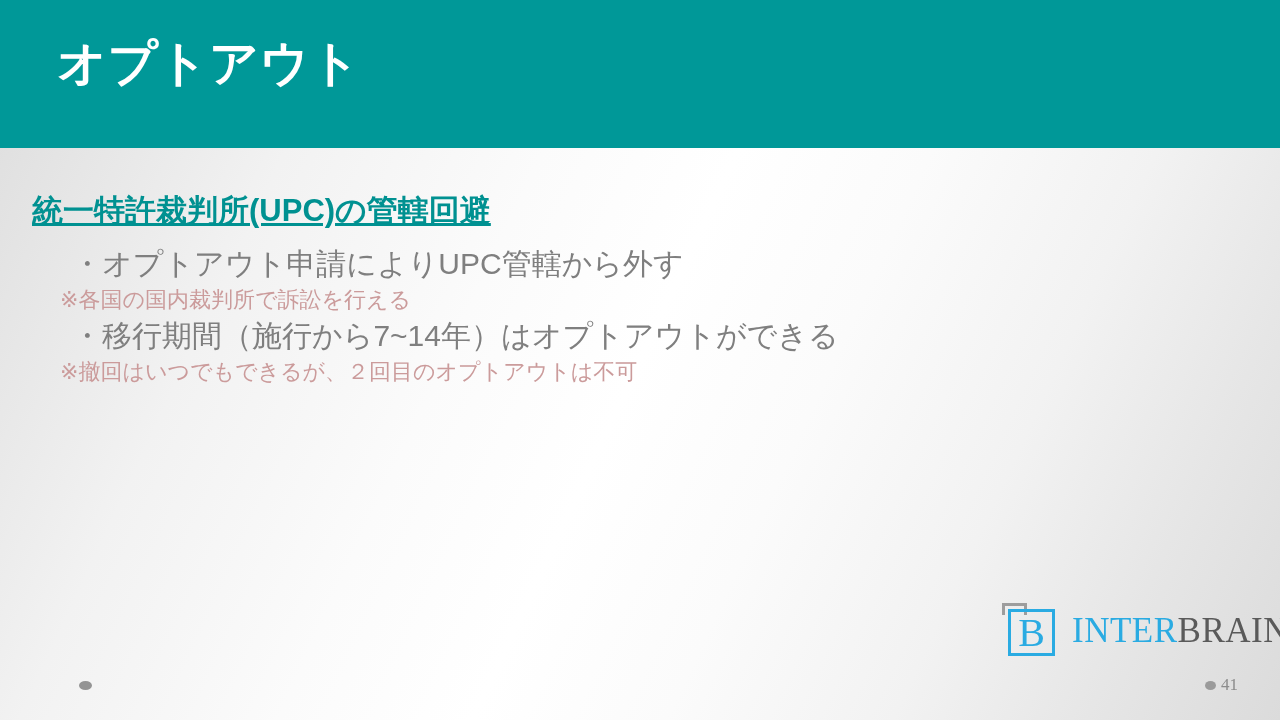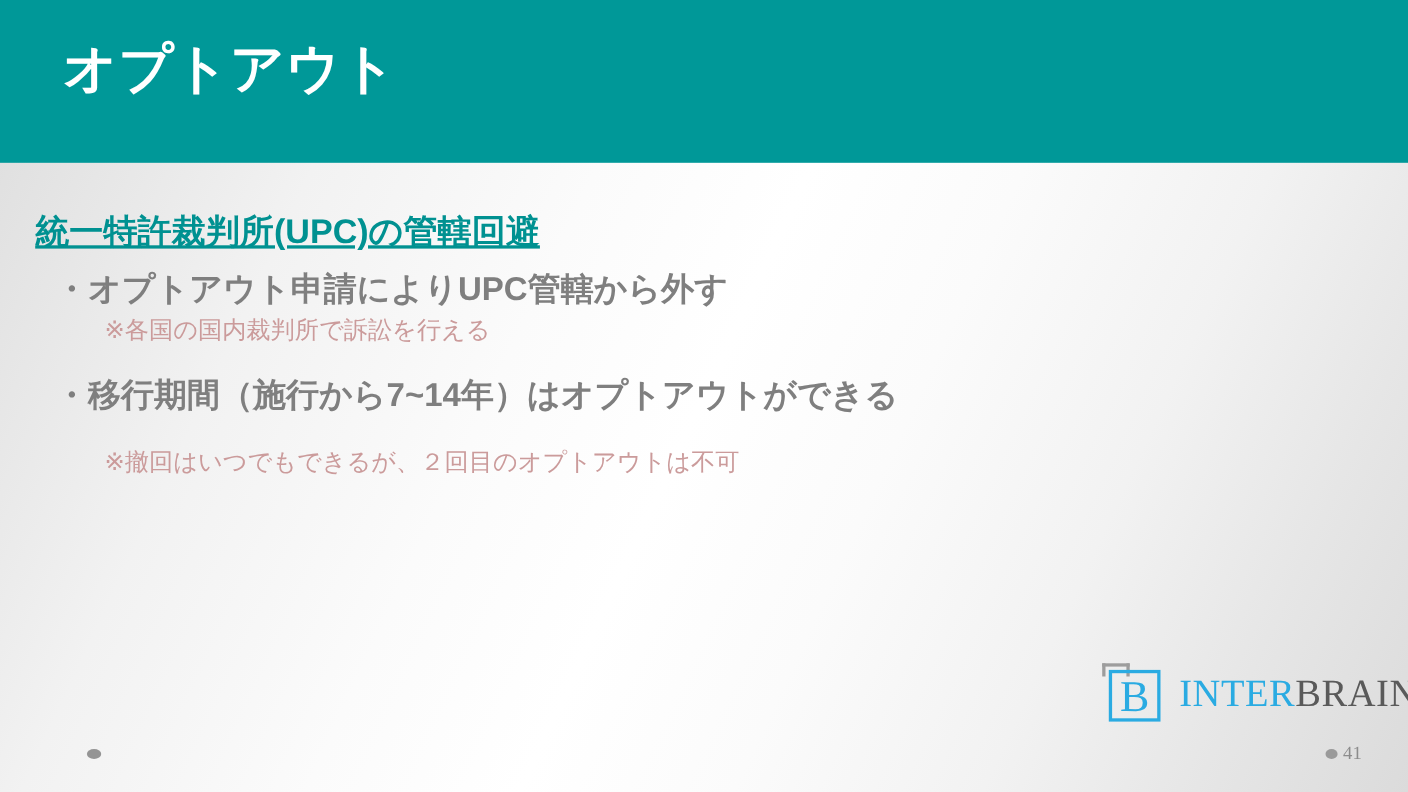--- a/index.html
+++ b/index.html
@@ -81,36 +81,35 @@
     position: absolute;
     left: 0;
     top: 95px;
     width: 1280px;
   }
 
   .bullet-block {
     position: relative;
   }
   .bullet-block.gap-top {
-    margin-top: 24px;
   }
 
   .bullet-line {
     margin: 0;
-    padding-left: 50px;
+    padding-left: 72px;
     font-size: 30px;
     line-height: 42px;
     color: #7f7f7f;
-    font-weight: bold;
+    font-weight: normal;
     white-space: nowrap;
   }
 
   .note-line {
     margin: 0;
-    padding-left: 95px;
+    padding-left: 60px;
     font-size: 22px;
     line-height: 30px;
     color: #cb9b9b;
     font-weight: normal;
     white-space: nowrap;
   }
 
   
   .footer-dot {
     position: absolute;

